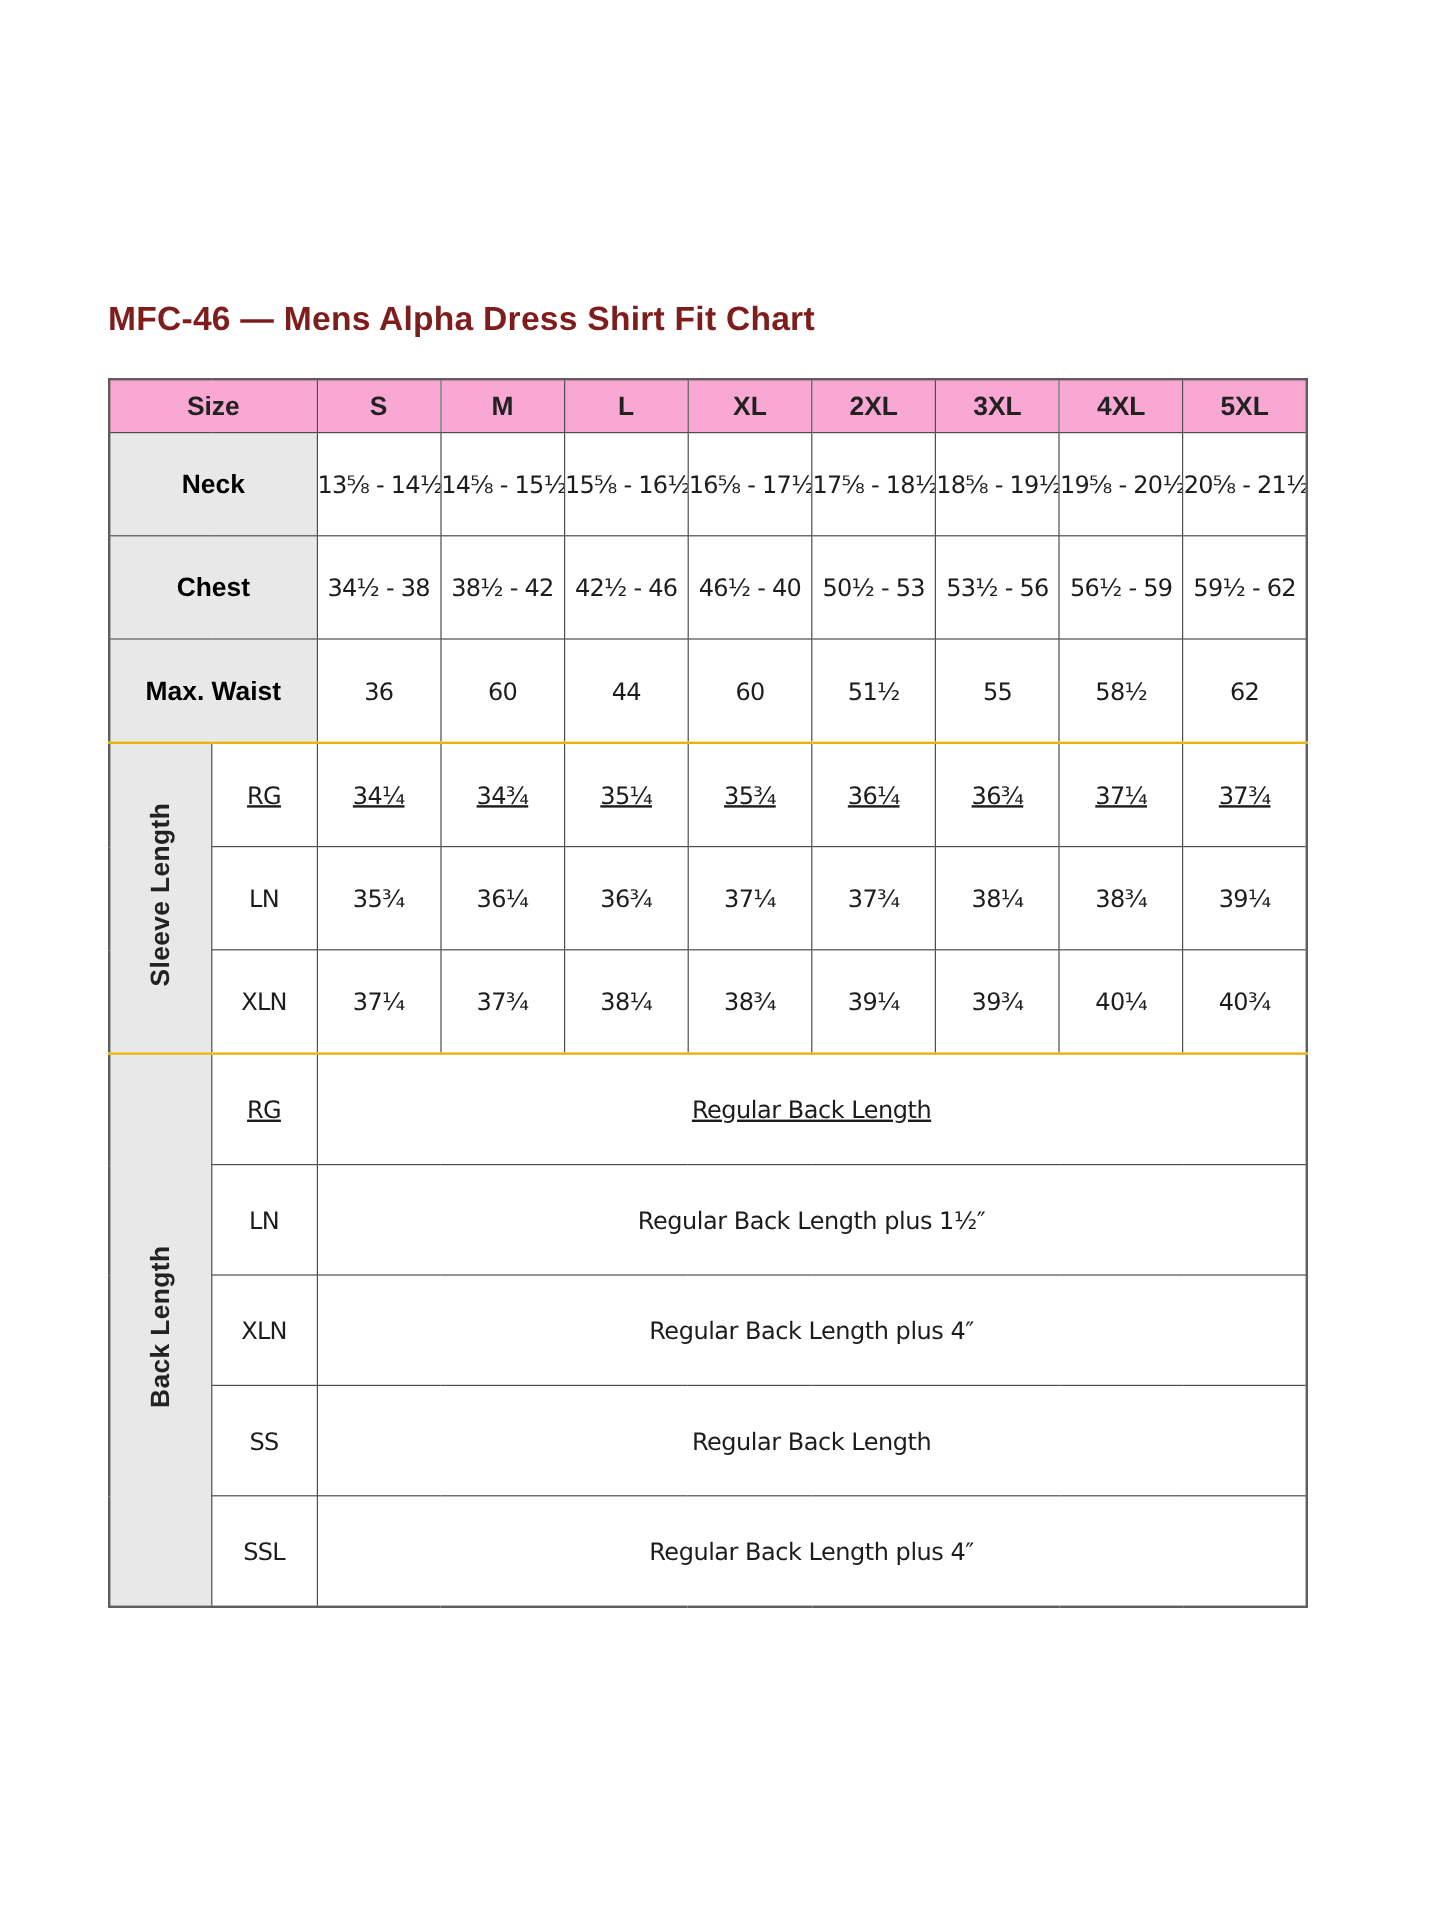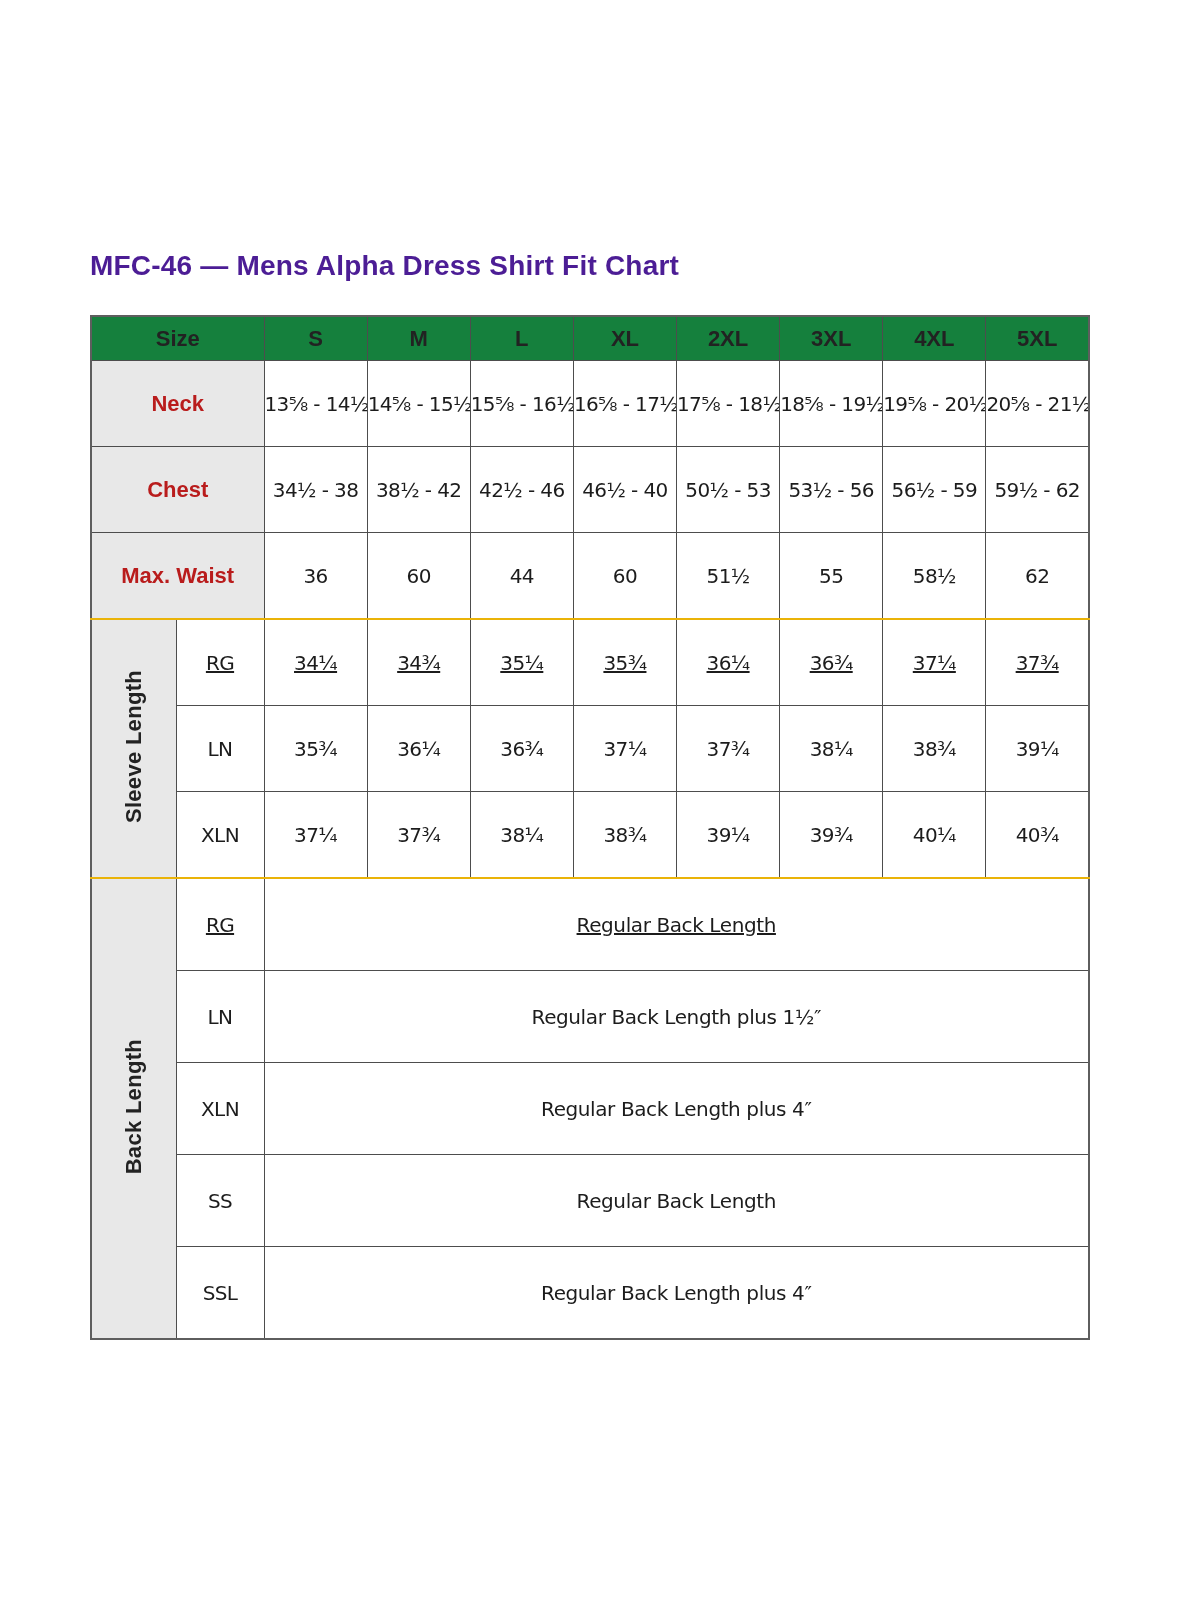--- a/index.html
+++ b/index.html
@@ -11,45 +11,45 @@
     font-family: "Liberation Sans", sans-serif;
     color: #1c1c1c;
   }
   .title {
     position: absolute;
     left: 90px;
     top: 250px;
     font-size: 28px;
     font-weight: bold;
     letter-spacing: 0.2px;
-    color: #4c1d95;
+    color: #7f1d1d;
     white-space: nowrap;
   }
   table.fit-table {
     position: absolute;
     left: 90px;
     top: 315px;
     width: 1000px;
     border-collapse: collapse;
     table-layout: fixed;
     border: 2px solid #5e5e5e;
   }
   .fit-table th, .fit-table td {
     border: 1px solid #4d4d4d;
     text-align: center;
     vertical-align: middle;
     padding: 0;
     overflow: hidden;
   }
-  .header-row th { height: 43px; background: #15803d; font-size: 22px; font-weight: bold; color: #222; }
+  .header-row th { height: 43px; background: #f9a8d4; font-size: 22px; font-weight: bold; color: #222; }
   .label-cell {
     background: #e8e8e8;
     font-size: 22px;
     font-weight: bold;
-    color: #b91c1c;
+    color: #000000;
   }
   .data-cell, .code-cell {
     background: #ffffff;
     font-family: "DejaVu Sans", sans-serif;
     font-size: 20px;
     font-weight: normal;
     letter-spacing: -0.6px;
     white-space: nowrap;
     color: #1c1c1c;
   }

